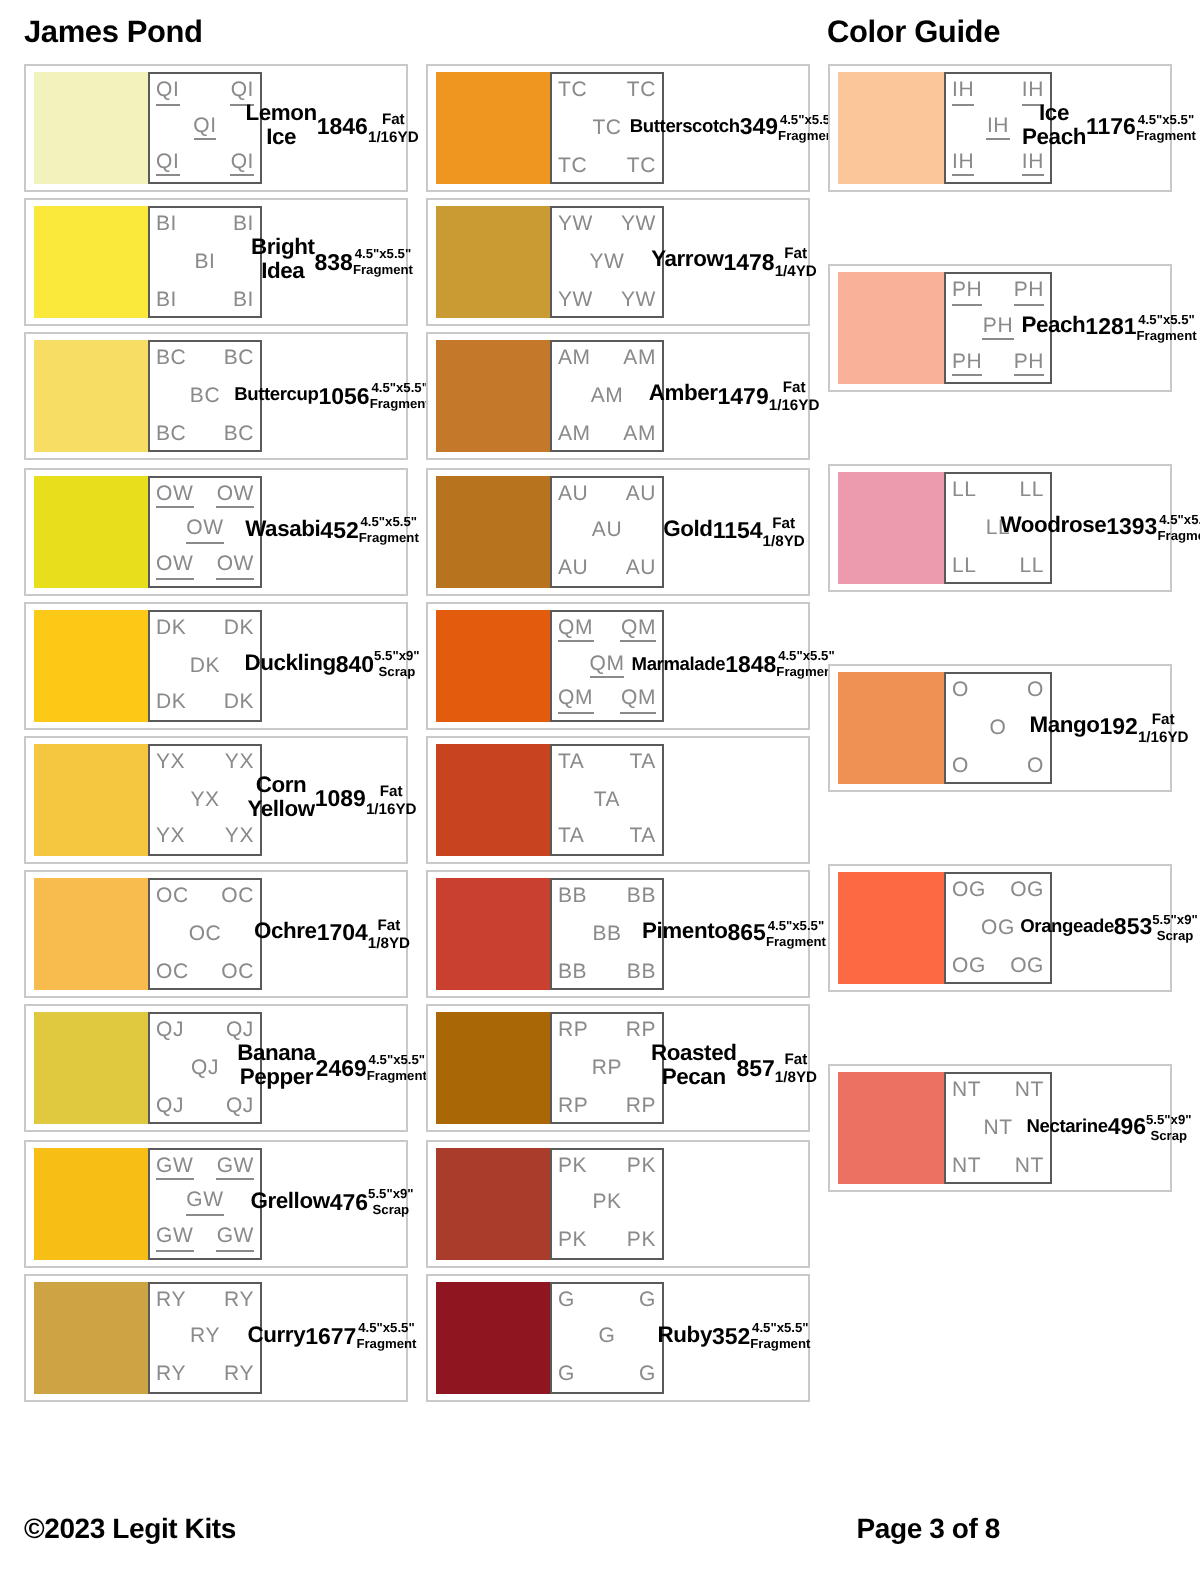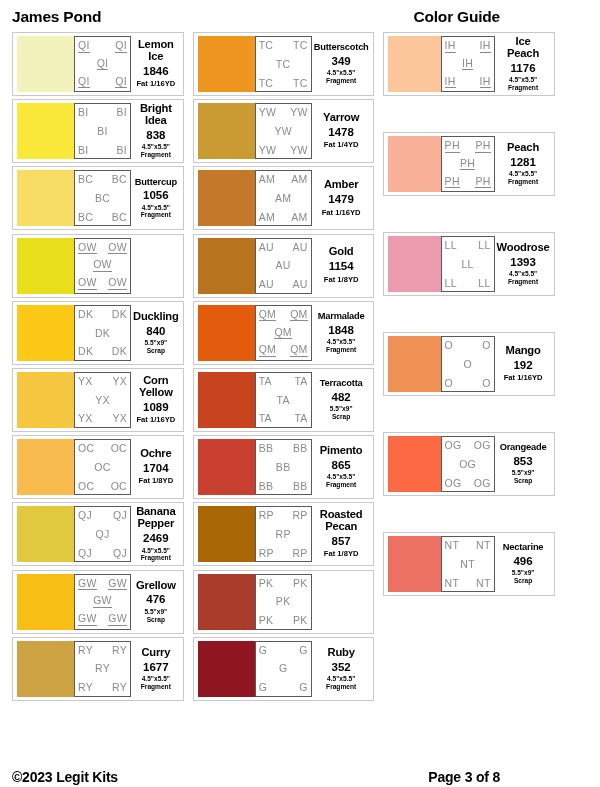--- a/index.html
+++ b/index.html
@@ -102,21 +102,21 @@
     border-bottom: 1.1px solid #8a8a8a;
     padding-bottom: 1px;
     text-align: center;
   }
 
   .info {
     flex: 1 1 auto;
     min-width: 0;
     height: 56px;
     display: flex;
-    flex-direction: column;
+    flex-direction: row;
     align-items: center;
     justify-content: center;
     text-align: center;
     padding-left: 2px;
   }
   .c-name {
     font-weight: bold;
     font-size: 11.2px;
     line-height: 1.06;
     letter-spacing: -0.2px;
@@ -139,21 +139,21 @@
   .c-meta.one {
     font-size: 7.6px;
     margin-top: 2px;
   }
 
   
   .footer {
     display: flex;
     justify-content: space-between;
     align-items: baseline;
-    padding: 7px 0 2px 0;
+    padding: 7px 0 15px 0;
     flex: 0 0 auto;
   }
   .footer-text {
     font-size: 14px;
     font-weight: bold;
     letter-spacing: -0.2px;
   }
 </style>
 </head>
 <body>
@@ -242,20 +242,26 @@
               <span class="code underlined">OW</span>
             </div>
             <div class="code-row mid">
               <span class="code underlined">OW</span>
             </div>
             <div class="code-row">
               <span class="code underlined">OW</span>
               <span class="code underlined">OW</span>
             </div>
           </div>
+          <div class="info">
+            <div class="c-name">Wasabi</div>
+            <div class="c-num">452</div>
+            <div class="c-meta">4.5"x5.5"
+Fragment</div>
+          </div>
         </div>
         <div class="card">
           <div class="swatch" style="background: rgb(251, 201, 22);"></div>
           <div class="codebox">
             <div class="code-row">
               <span class="code">DK</span>
               <span class="code">DK</span>
             </div>
             <div class="code-row mid">
               <span class="code">DK</span>
@@ -499,26 +505,20 @@
               <span class="code">TA</span>
             </div>
             <div class="code-row mid">
               <span class="code">TA</span>
             </div>
             <div class="code-row">
               <span class="code">TA</span>
               <span class="code">TA</span>
             </div>
           </div>
-          <div class="info">
-            <div class="c-name small">Terracotta</div>
-            <div class="c-num">482</div>
-            <div class="c-meta">5.5"x9"
-Scrap</div>
-          </div>
         </div>
         <div class="card">
           <div class="swatch" style="background: rgb(202, 64, 48);"></div>
           <div class="codebox">
             <div class="code-row">
               <span class="code">BB</span>
               <span class="code">BB</span>
             </div>
             <div class="code-row mid">
               <span class="code">BB</span>

